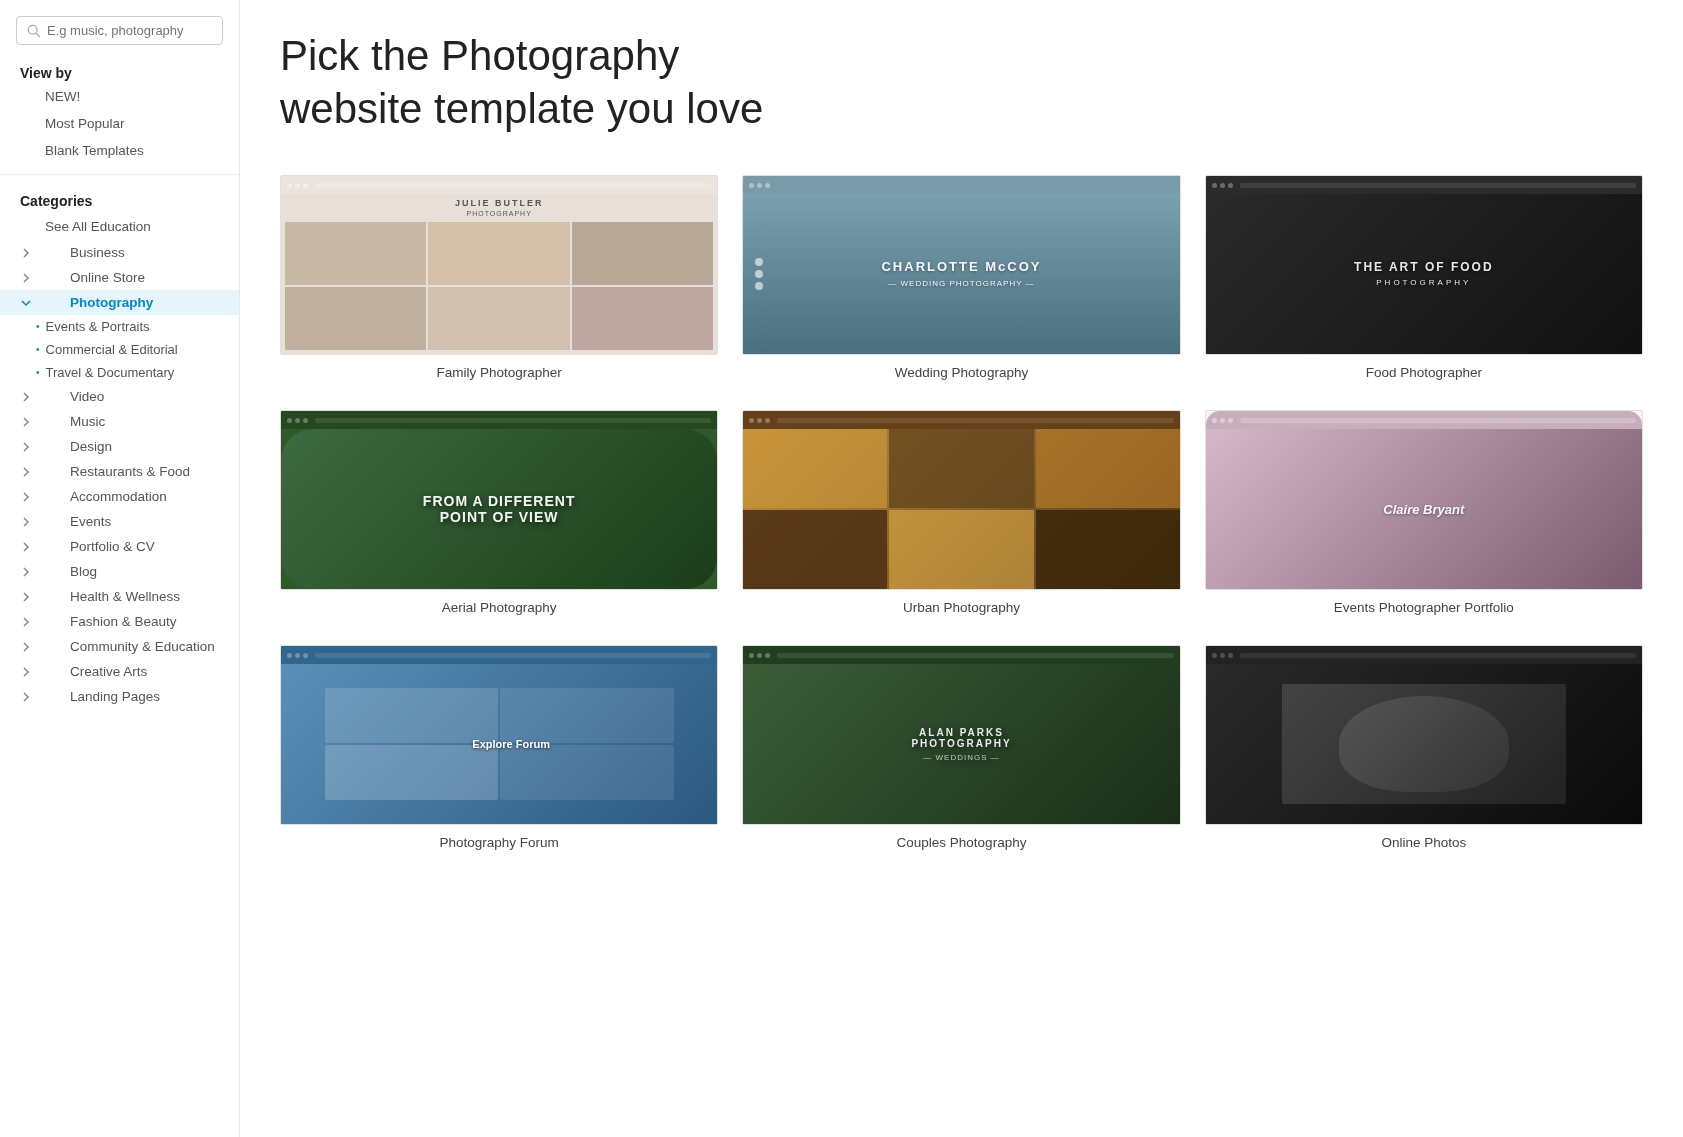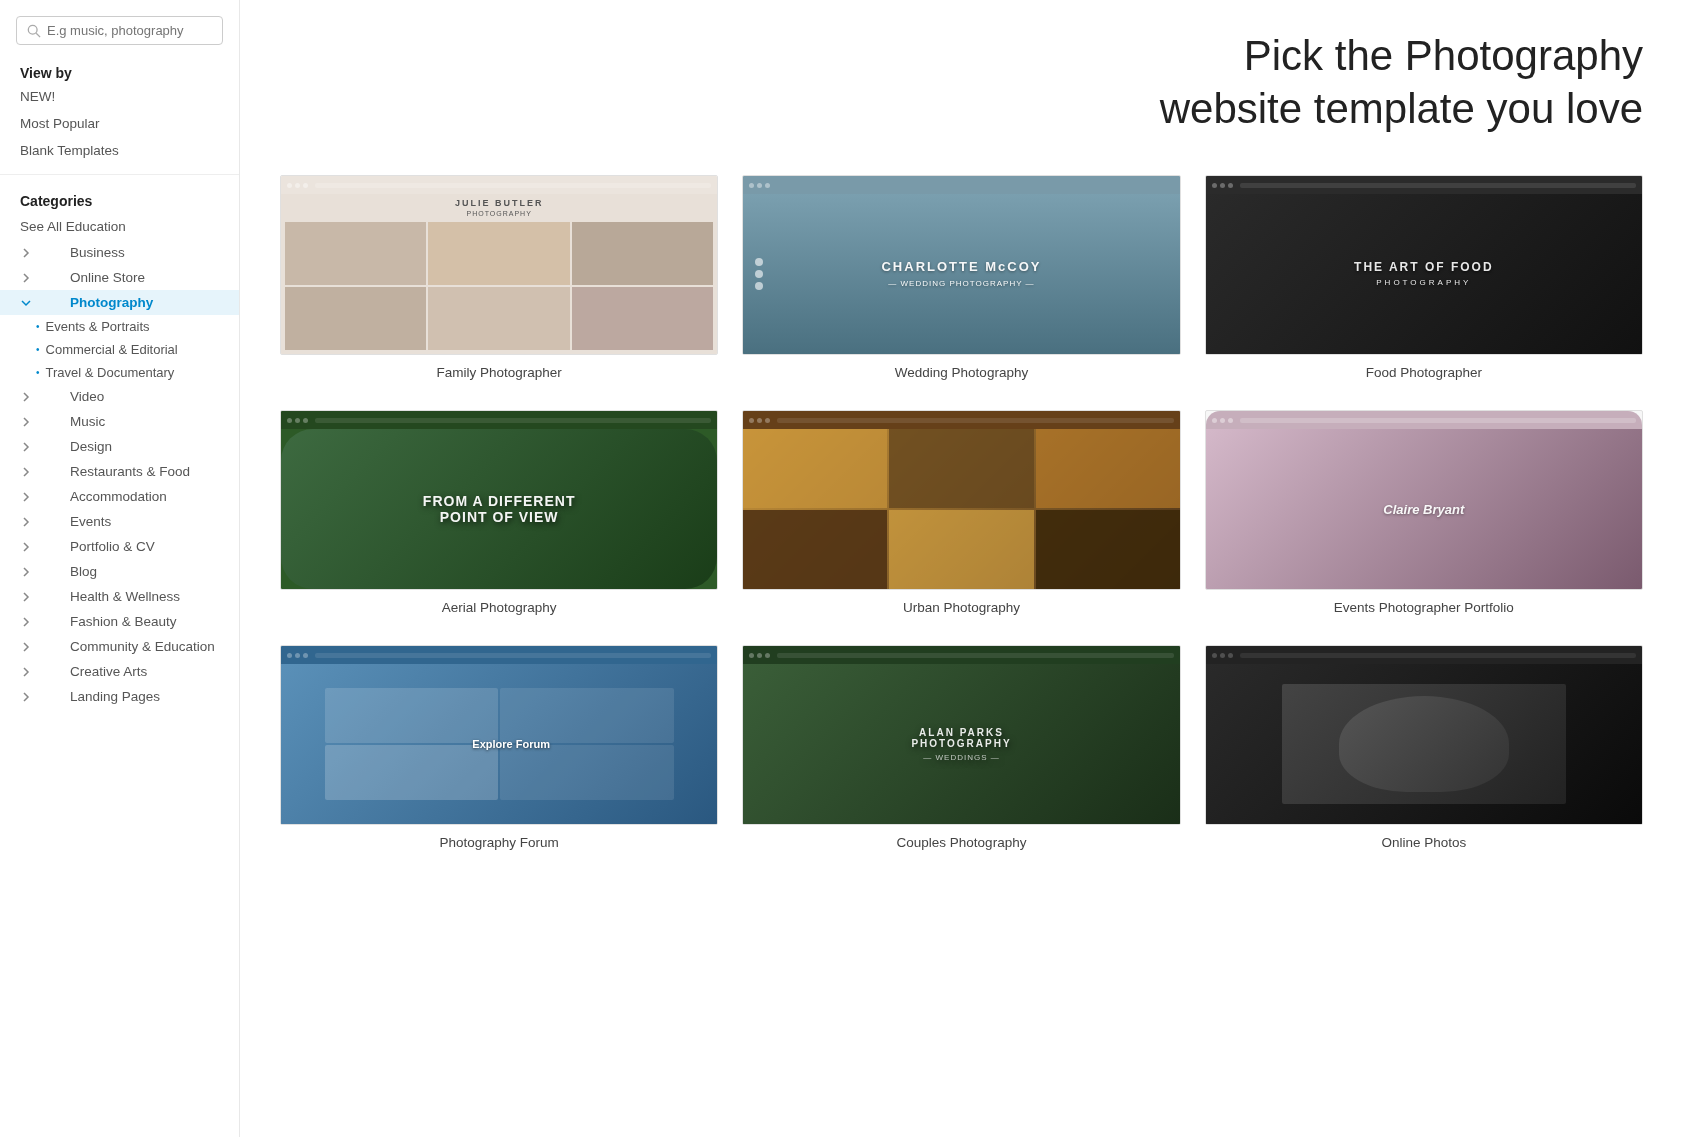--- a/index.html
+++ b/index.html
@@ -39,20 +39,21 @@
       color: #222;
       padding: 4px 20px 2px 20px;
     }
 
     .sidebar-item {
       font-size: 13.5px;
       color: #555;
       padding: 6px 20px;
       cursor: pointer;
       display: block;
+      margin-left: 25px;
     }
 
     .sidebar-divider { height: 1px; background: #eee; margin: 10px 0; }
 
     .sidebar-cat-label {
       font-size: 14px;
       font-weight: 700;
       color: #222;
       padding: 8px 20px 4px 20px;
     }
@@ -98,21 +99,21 @@
 
     
     #main {
       flex: 1;
       overflow-y: auto;
       padding: 30px 40px;
       background: #fff;
     }
 
     .page-title {
-      text-align: right;
+      text-align: left;
       font-size: 42px;
       font-weight: 300;
       color: #222;
       line-height: 1.25;
       margin-bottom: 40px;
     }
 
     .templates-grid {
       display: grid;
       grid-template-columns: repeat(3, 1fr);

